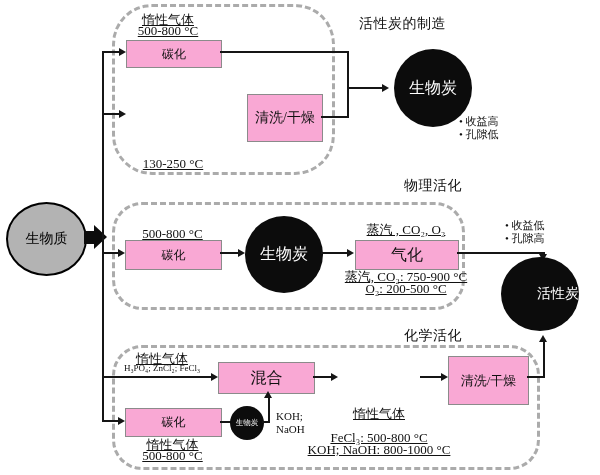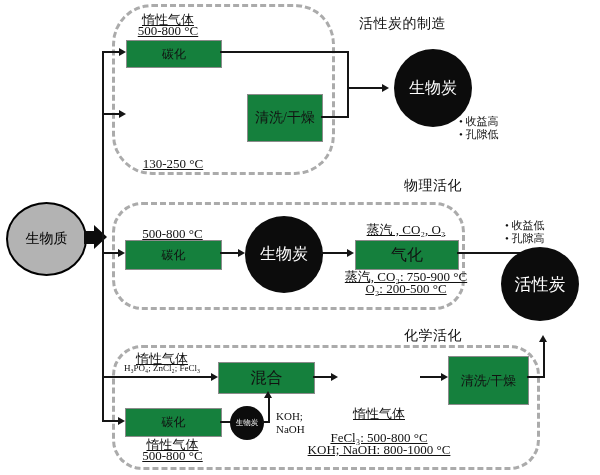--- a/index.html
+++ b/index.html
@@ -1,21 +1,21 @@
 <!DOCTYPE html>
 <html><head>
 <meta charset="utf-8">
 <style>
   html,body{margin:0;padding:0;background:#fff;}
   #canvas{
     position:relative;width:600px;height:475px;background:#ffffff;overflow:hidden;
     font-family:"Liberation Serif","DejaVu Serif",serif;color:#111;
   }
   .dashed-sec{position:absolute;border:3px dashed #ababab;background:transparent;}
-  .pbox{position:absolute;background:#15803d;border:1.5px solid #8b8b8b;
+  .pbox{position:absolute;background:#f9a8d4;border:1.5px solid #8b8b8b;
         display:flex;flex-direction:column;align-items:center;justify-content:center;
         text-align:center;line-height:1.05;}
   .node{position:absolute;border-radius:50%;background:#0c0c0c;color:#fff;
         display:flex;align-items:center;justify-content:center;text-align:center;}
   .gray-node{position:absolute;border-radius:50%;background:#b3b3b3;border:2.5px solid #000;
         display:flex;align-items:center;justify-content:center;color:#000;}
   .lbl{position:absolute;text-align:center;white-space:nowrap;line-height:1.15;}
   .hline{position:absolute;height:2px;background:#151515;}
   .vline{position:absolute;width:2px;background:#151515;}
   .arrow-r{position:absolute;width:0;height:0;border-top:4px solid transparent;
@@ -115,21 +115,21 @@
 
   <div class="hline" style="left:457px;top:252px;width:88px;"></div>
   <div class="vline" style="left:543px;top:252px;height:3px;"></div>
   <div class="arrow-d" style="left:539px;top:254px;"></div>
 
   <ul class="bullets" style="left:505px;top:219px;">
     <li>收益低</li>
     <li>孔隙高</li>
   </ul>
 
-  <div class="node" style="left:501px;top:247px;width:78px;height:74px;font-size:17px;">
+  <div class="node" style="left:501px;top:257px;width:78px;height:74px;font-size:14px;justify-content:flex-end;">
     <span>活性炭</span>
   </div>
 
   <div class="lbl small" style="left:130px;top:352px;width:64px;">惰性气体</div>
   <div class="lbl" style="left:114px;top:363px;width:96px;font-size:9px;">H₃PO₄; ZnCl₂; FeCl₃</div>
 
   <div class="pbox" style="left:218px;top:362px;width:95px;height:30px;font-size:16px;">
     <span>混合</span>
   </div>
 

